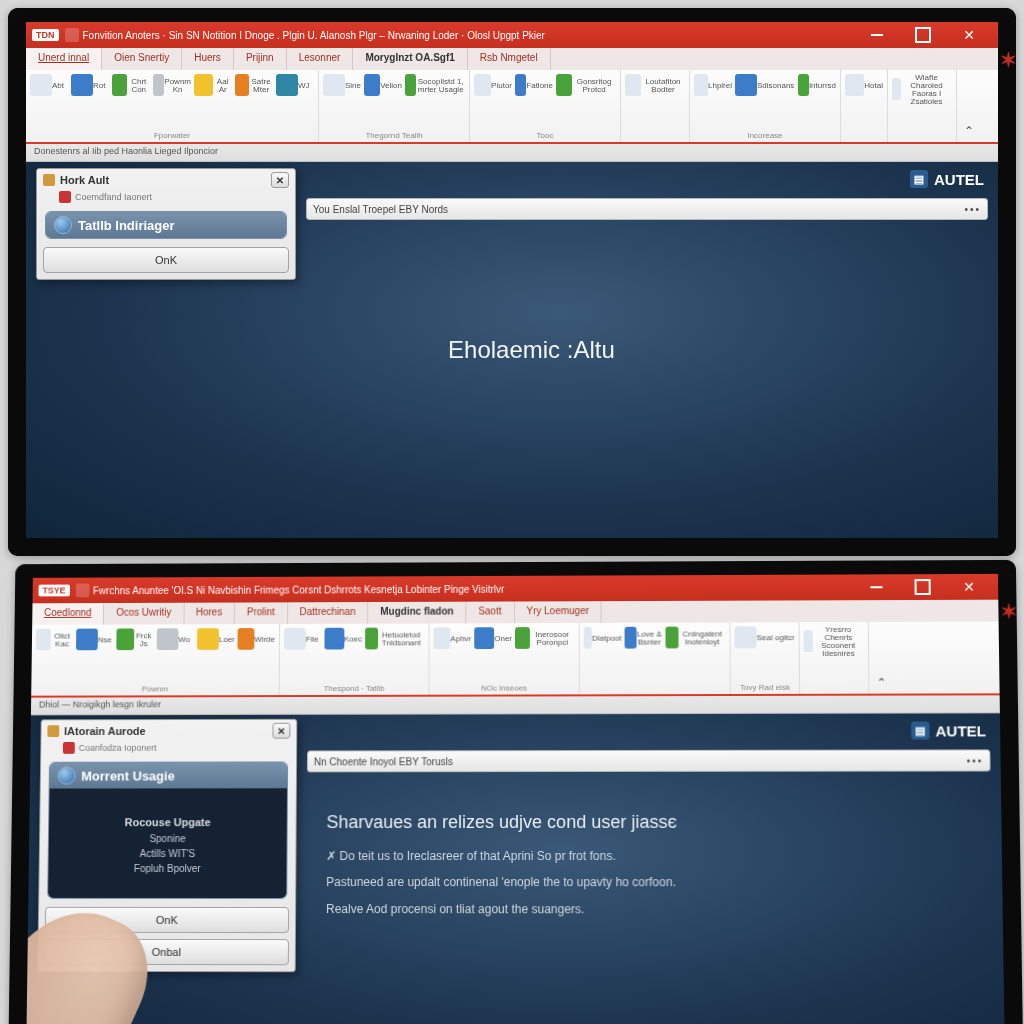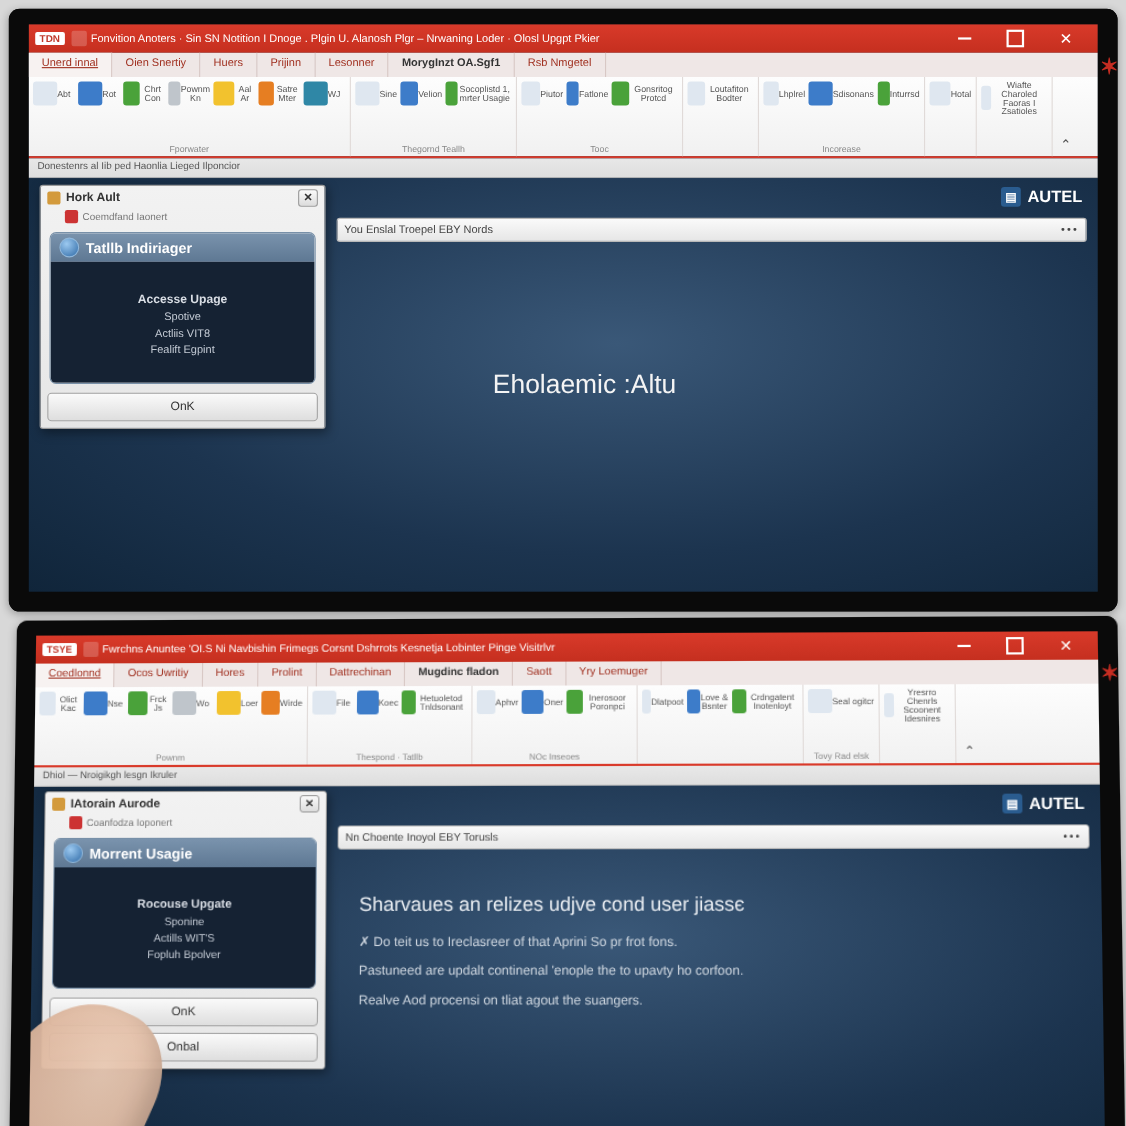--- a/index.html
+++ b/index.html
@@ -238,26 +238,20 @@
         </div>
         <div class="dlg-sub">
           <span class="dbadge"></span>
           <span>Coemdfand Iaonert</span>
         </div>
         <div class="panel">
           <div class="panel-hd">
             <span class="globe"></span>
             <span>Tatllb Indiriager</span>
           </div>
-          <div class="panel-body">
-            <div>Accesse Upage</div>
-            <div class="sub">Spotive</div>
-            <div class="sub">Actliis VIT8</div>
-            <div class="sub">Fealift Egpint</div>
-          </div>
         </div>
         <div class="panel-btn">OnK</div>
       </div>
     </div>
   </div>
   <div class="bezel"></div>
   <div class="edge-logo">✶</div>
 </div>
 
 <div class="screenshot bot">

